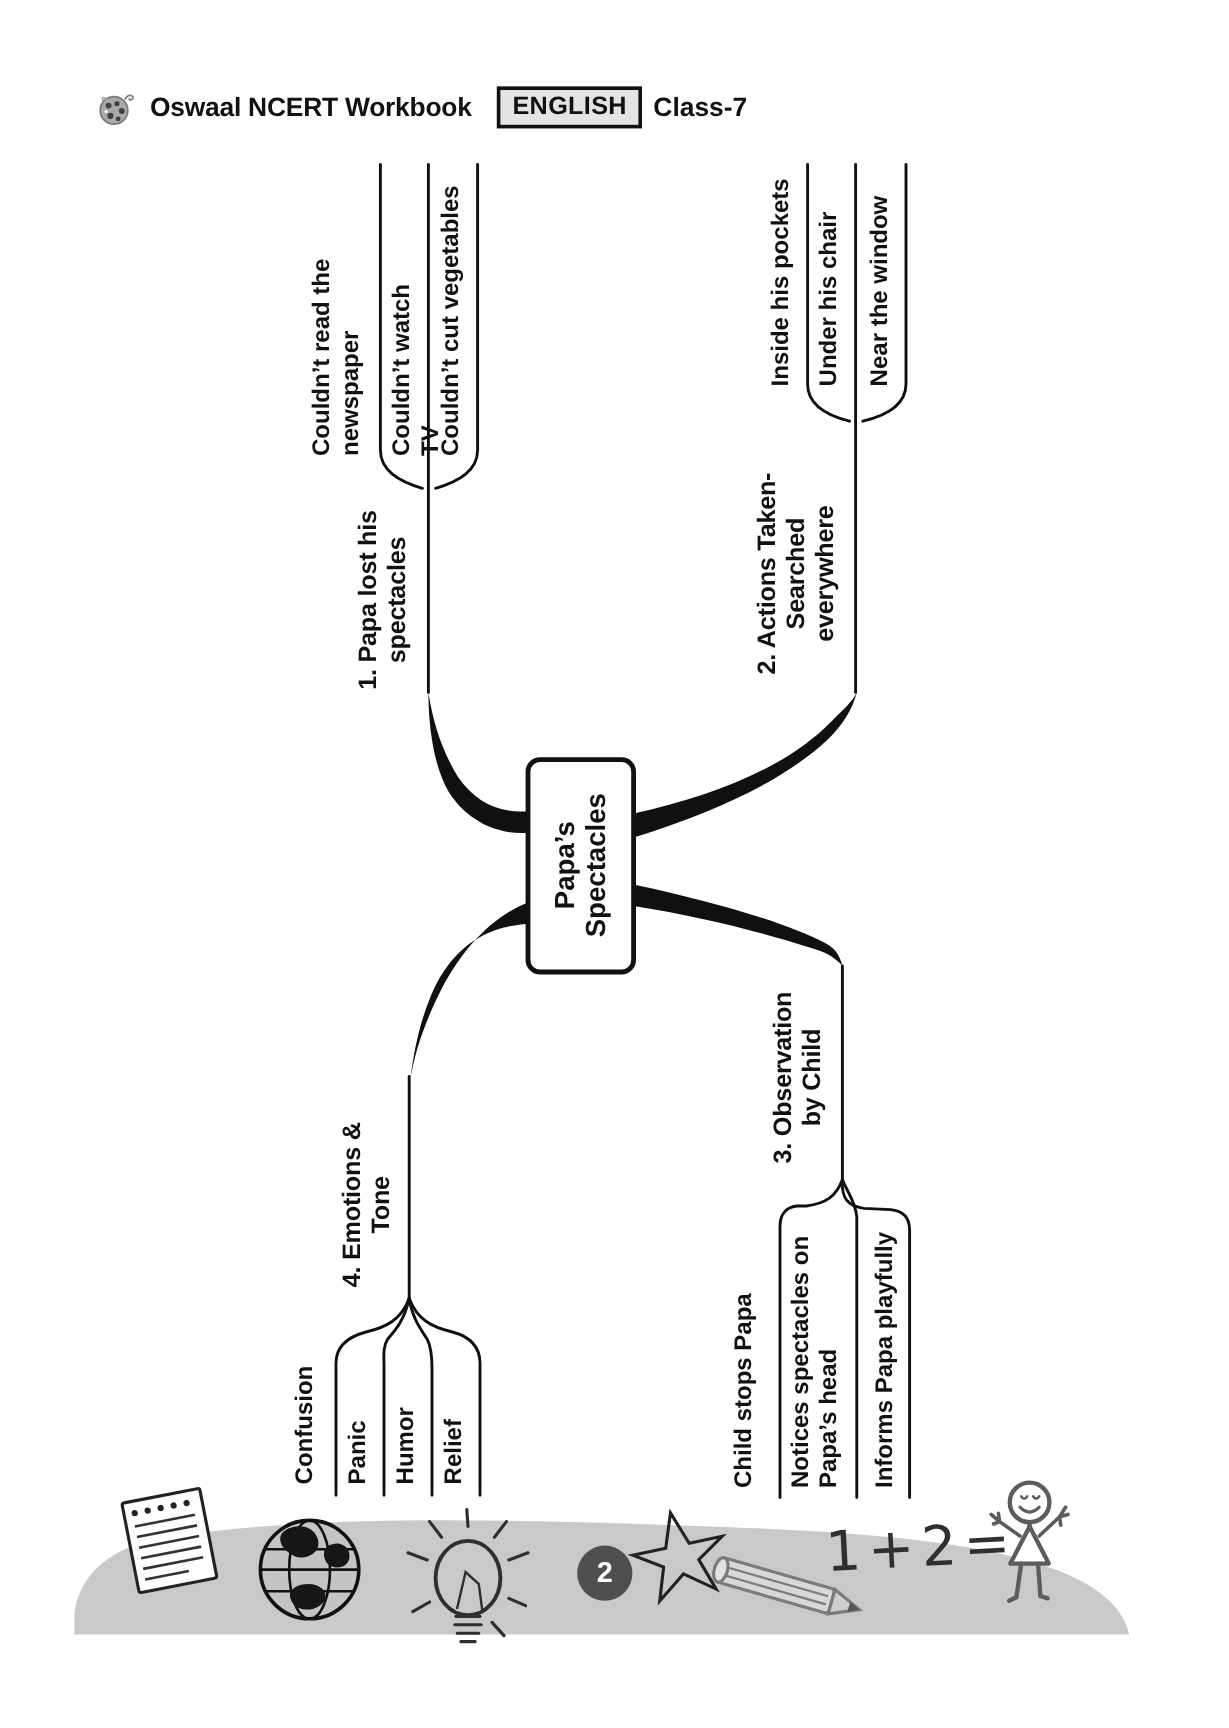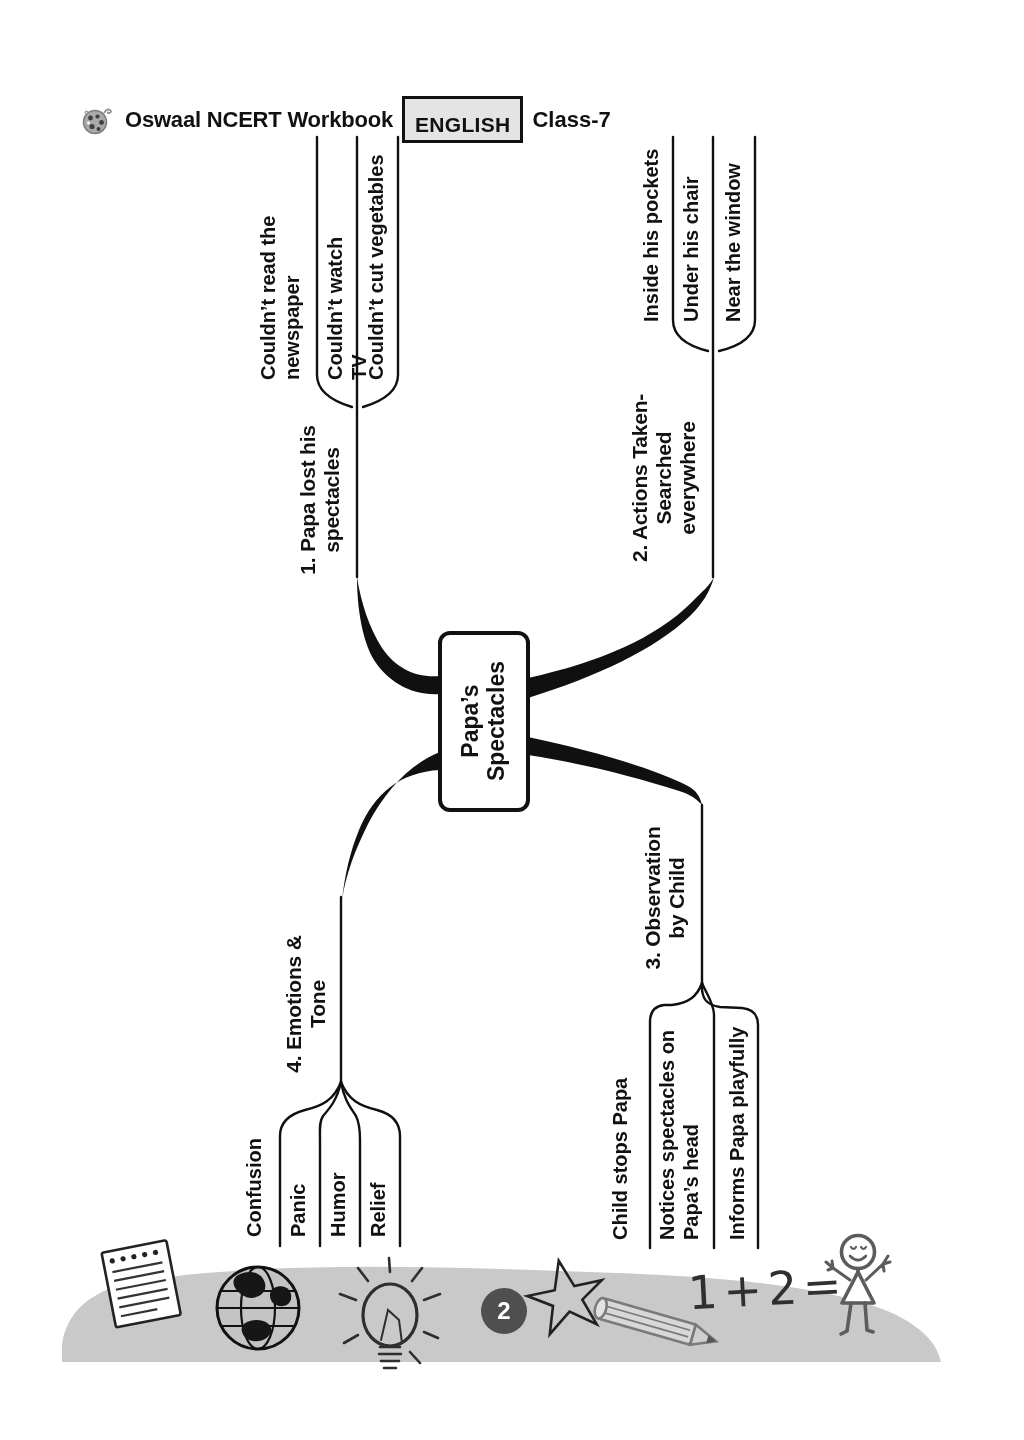--- a/index.html
+++ b/index.html
@@ -1,22 +1,22 @@
 <!DOCTYPE html>
 <html><head>
 <meta charset="utf-8">
 <style>
   html,body{margin:0;padding:0;background:#ffffff;}
   .page{position:relative;width:1024px;height:1440px;background:#ffffff;overflow:hidden;
         font-family:"Liberation Sans",sans-serif;color:#111;}
   
-  .header{position:absolute;left:80px;top:96px;display:flex;align-items:center;gap:9px;}
+  .header{position:absolute;left:80px;top:72px;display:flex;align-items:center;gap:9px;}
   .brand{font-size:22px;font-weight:700;letter-spacing:-0.2px;white-space:nowrap;}
   .subject-badge{border:3px solid #111;background:#e4e4e4;font-size:21px;font-weight:700;
-                 padding:14px 10px 3px 10px;letter-spacing:0.3px;}
+                 padding:2px 10px 3px 10px;letter-spacing:0.3px;margin-left:12px;}
   .class-label{font-size:22px;font-weight:700;white-space:nowrap;}
   
   .mm-svg{position:absolute;left:0;top:0;}
   .vlabel{position:absolute;transform:rotate(-90deg);transform-origin:center;
           font-weight:700;color:#111;line-height:1.18;}
   .leaf{font-size:20px;text-align:left;}
   .btitle{font-size:21px;text-align:center;letter-spacing:-0.2px;line-height:1.15;}
   .node-label{position:absolute;transform:rotate(-90deg);transform-origin:center;
               display:flex;align-items:center;justify-content:center;text-align:center;
               font-size:23px;font-weight:700;line-height:1.12;}

